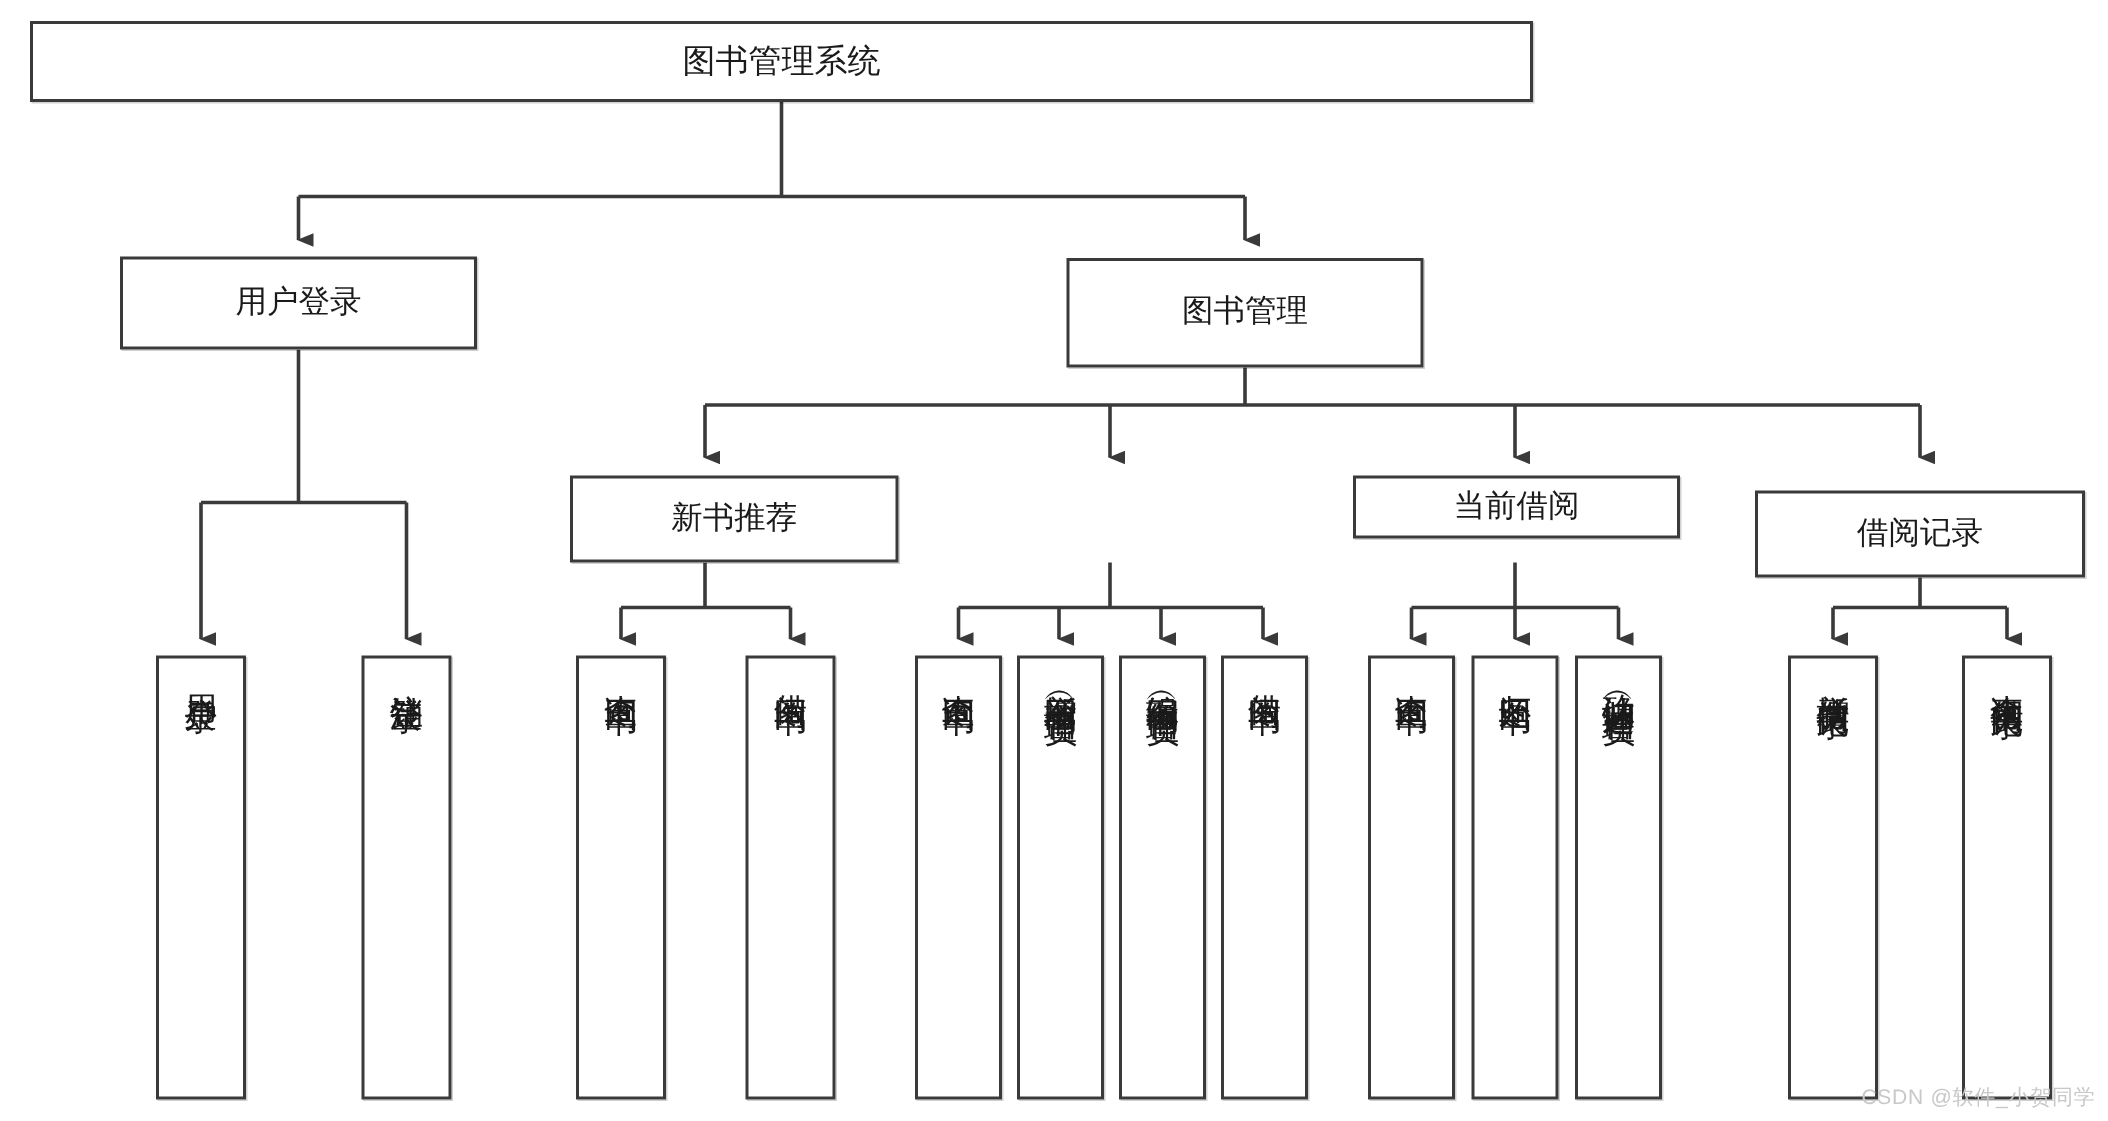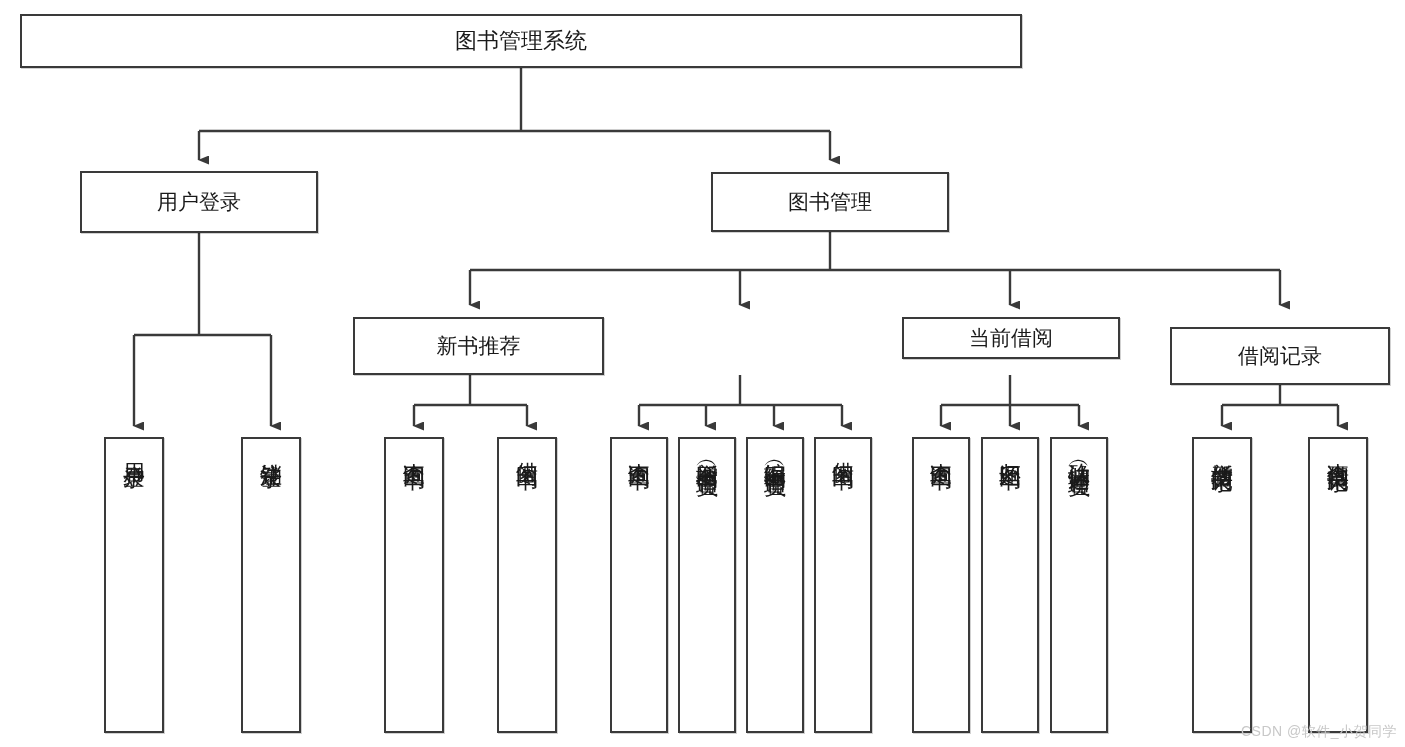--- a/index.html
+++ b/index.html
@@ -131,25 +131,25 @@
   </svg>
 
   <div class="node horiz root" style="left:20px; top:14px; width:1002px; height:54px;">
     <span class="label">图书管理系统</span>
   </div>
 
   <div class="node horiz" style="left:80px; top:171px; width:238px; height:62px;">
     <span class="label">用户登录</span>
   </div>
 
-  <div class="node horiz" style="left:711px; top:172px; width:238px; height:60px;">
+  <div class="node horiz" style="left:711px; top:172px; width:238px; height:73px;">
     <span class="label">图书管理</span>
   </div>
 
-  <div class="node horiz" style="left:353px; top:317px; width:251px; height:58px;">
+  <div class="node horiz" style="left:380px; top:317px; width:219px; height:58px;">
     <span class="label">新书推荐</span>
   </div>
 
 
   <div class="node horiz" style="left:902px; top:317px; width:218px; height:42px;">
     <span class="label">当前借阅</span>
   </div>
 
   <div class="node horiz" style="left:1170px; top:317px; width:220px; height:58px;margin-top:10px;">
     <span class="label">借阅记录</span>

